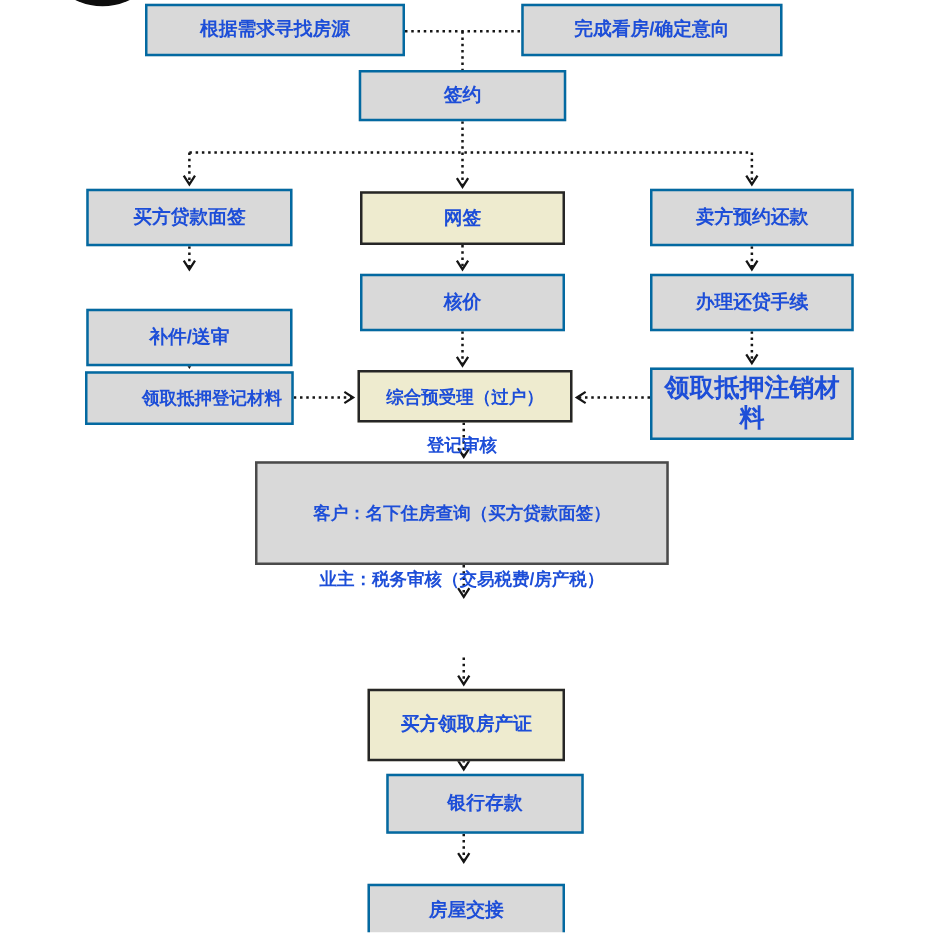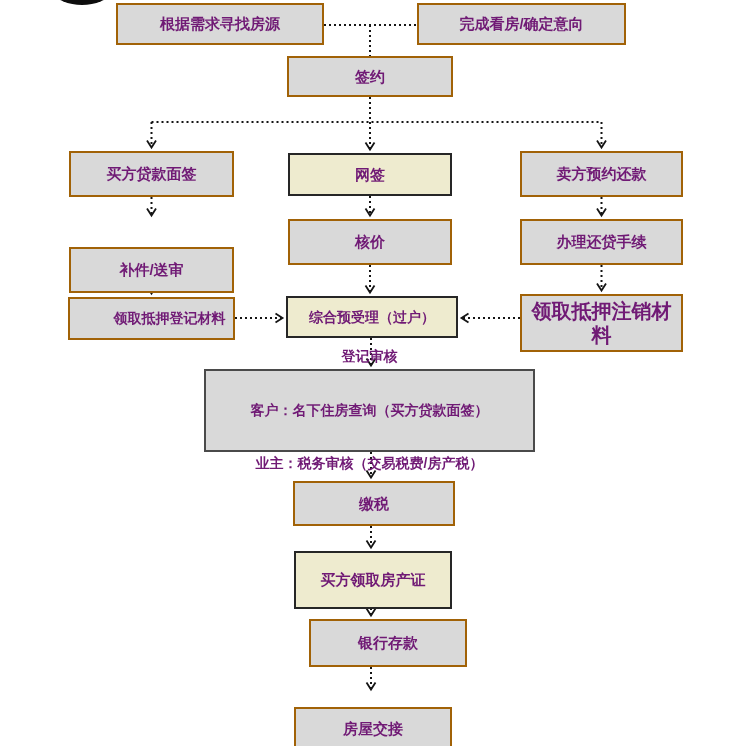--- a/index.html
+++ b/index.html
@@ -37,22 +37,22 @@
     stroke-dasharray: 2 3;
   }
   .node {
     position: absolute;
     box-sizing: border-box;
     display: flex;
     align-items: center;
     justify-content: center;
     text-align: center;
     background: #d9d9d9;
-    border: 2px solid #a16207;
-    color: #701a75;
+    border: 2px solid #0369a1;
+    color: #1d4ed8;
     font-weight: 700;
     font-size: 15px;
     line-height: 1.2;
   }
   .node.highlight {
     background: #eeebcf;
     border-color: #262626;
   }
   .node.multiline {
     flex-direction: column;
@@ -136,18 +136,17 @@
   <div class="node" id="n-mortgage-reg-materials">领取抵押登记材料</div>
   <div class="node highlight" id="n-pre-acceptance">综合预受理（过户）</div>
   <div class="node" id="n-mortgage-cancel-materials">领取抵押注销材料</div>
 
   <div class="node multiline" id="n-registration-review">
     <span>登记审核</span>
     <span>客户：名下住房查询（买方贷款面签）</span>
     <span>业主：税务审核（交易税费/房产税）</span>
   </div>
 
-  <div class="node" id="n-pay-tax">缴税</div>
   <div class="node highlight" id="n-buyer-get-deed">买方领取房产证</div>
   <div class="node" id="n-bank-deposit">银行存款</div>
   <div class="node" id="n-house-handover">房屋交接</div>
 
 </div>
 
 </body></html>

